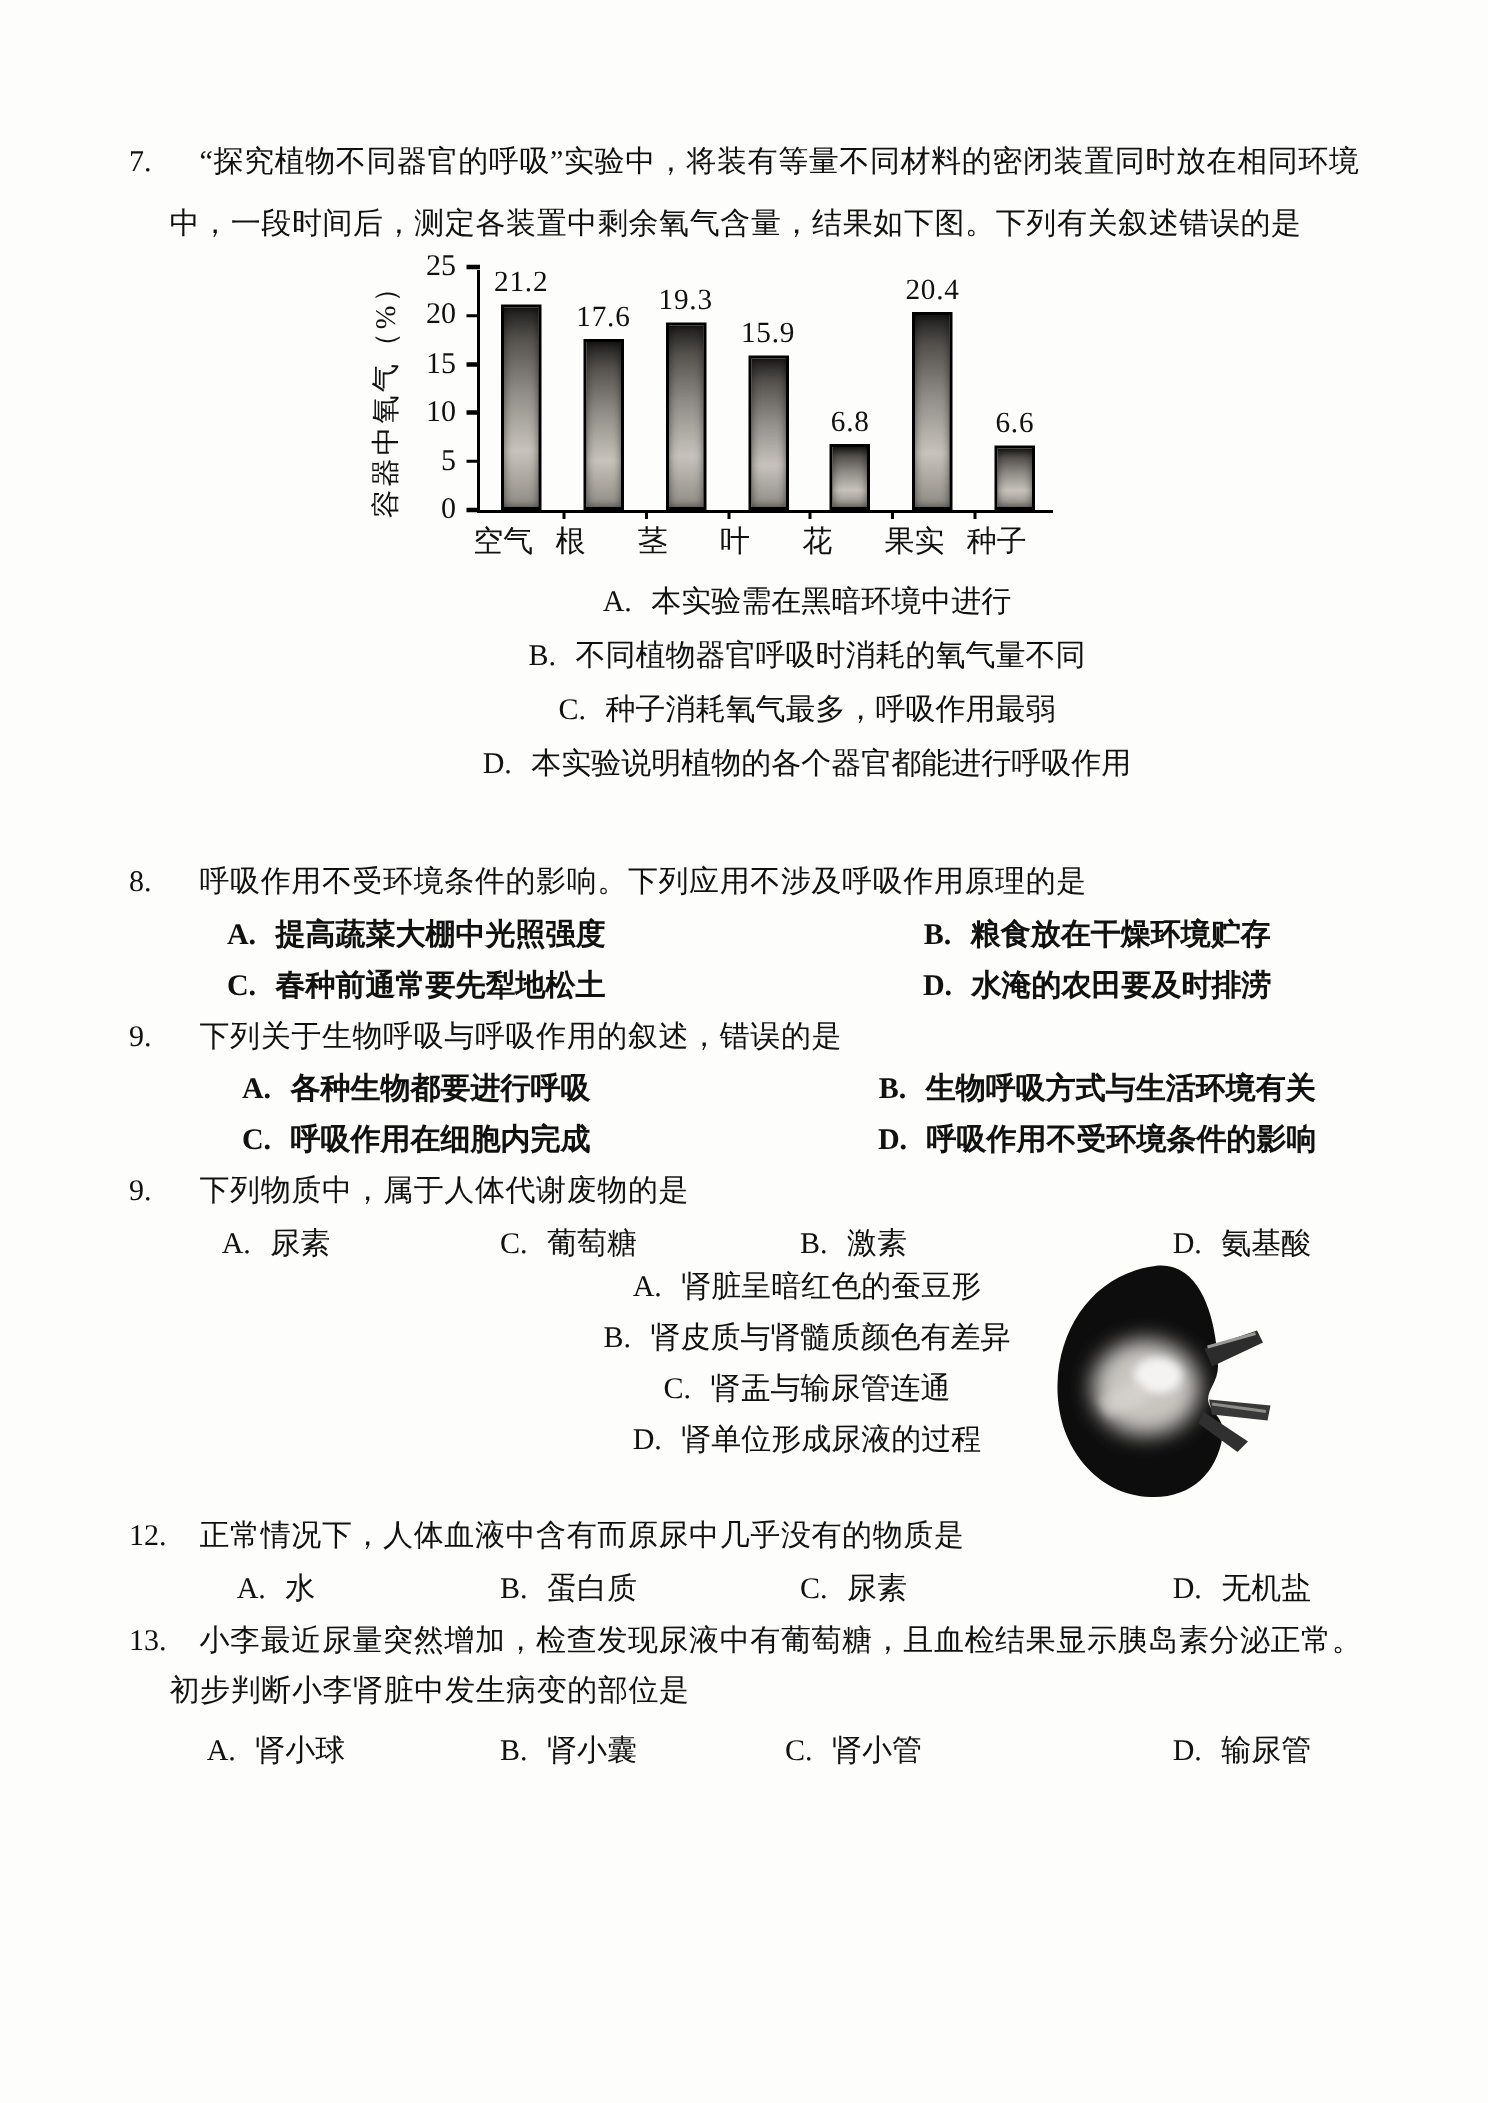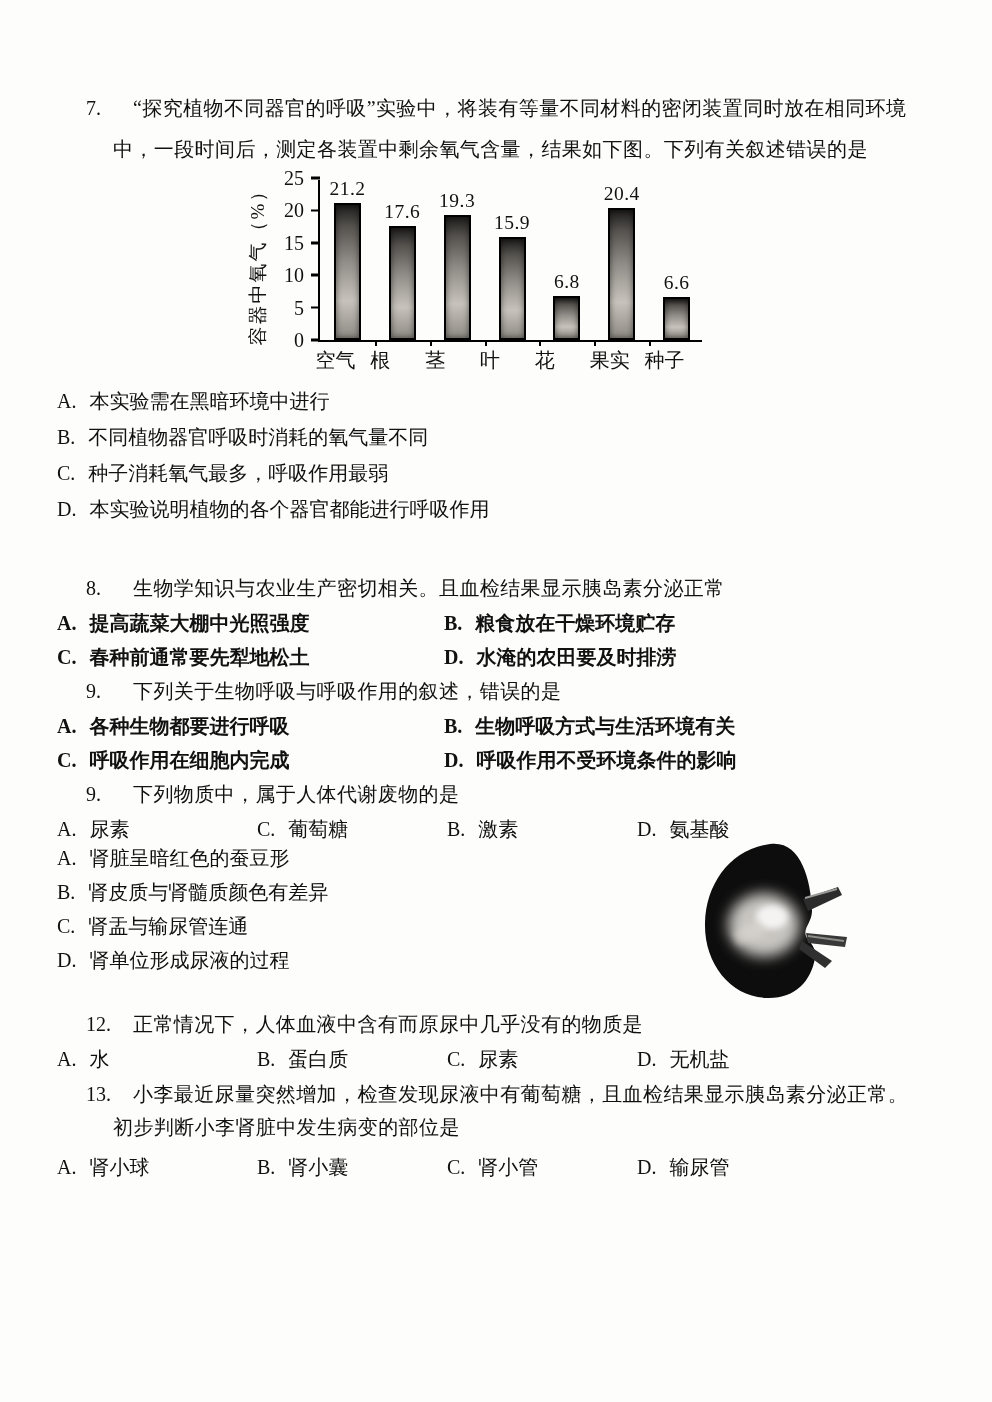--- a/index.html
+++ b/index.html
@@ -15,21 +15,21 @@
     overflow:hidden;
   }
   section.q { position:absolute; left:0; width:992px; }
   .stem { position:relative; padding-left:133px; line-height:36px; width:925px; }
   .stem .qnum { position:absolute; left:86px; top:0; }
   .stem .qtext { display:block; margin-left:-20px; text-indent:20px; letter-spacing:0.4px; }
   .lh41 .stem { line-height:41px; }
   .lh38 .stem { line-height:38px; }
   .lh33 .stem { line-height:33px; }
 
-  ul.opts { list-style:none; margin-left:57px; }
+  ul.opts { list-style:none; margin-left:84px;text-align:center; }
   ul.opts li { line-height:36px; white-space:nowrap; }
   ul.opts .olab { margin-right:13px; }
   ul.opts.lh34 li { line-height:34px; }
   ul.opts.grid2 { display:grid; grid-template-columns:387px 1fr;font-weight:bold; }
   ul.opts.grid4 { display:grid; grid-template-columns:200px 190px 190px 1fr; }
 
   
   .chart { position:relative; width:470px; height:200px; margin:0 0 0 240px; }
   .chart .ylabel {
     position:absolute; left:-80px; top:80px; width:195px; height:26px;
@@ -127,21 +127,21 @@
       <li><span class="olab">A.</span><span>本实验需在黑暗环境中进行</span></li>
       <li><span class="olab">B.</span><span>不同植物器官呼吸时消耗的氧气量不同</span></li>
       <li><span class="olab">C.</span><span>种子消耗氧气最多，呼吸作用最弱</span></li>
       <li><span class="olab">D.</span><span>本实验说明植物的各个器官都能进行呼吸作用</span></li>
     </ul>
   </section>
 
   <section class="q" style="top:570px">
     <div class="stem">
       <span class="qnum">8.</span>
-      <span class="qtext">生物学知识与农业生产密切相关。且血检结果显示胰岛素分泌正常</span>
+      <span class="qtext">呼吸作用不受环境条件的影响。下列应用不涉及呼吸作用原理的是</span>
     </div>
     <ul class="opts grid2 lh34">
       <li><span class="olab">A.</span><span>提高蔬菜大棚中光照强度</span></li>
       <li><span class="olab">B.</span><span>粮食放在干燥环境贮存</span></li>
       <li><span class="olab">C.</span><span>春种前通常要先犁地松土</span></li>
       <li><span class="olab">D.</span><span>水淹的农田要及时排涝</span></li>
     </ul>
   </section>
 
   <section class="q" style="top:673px">

